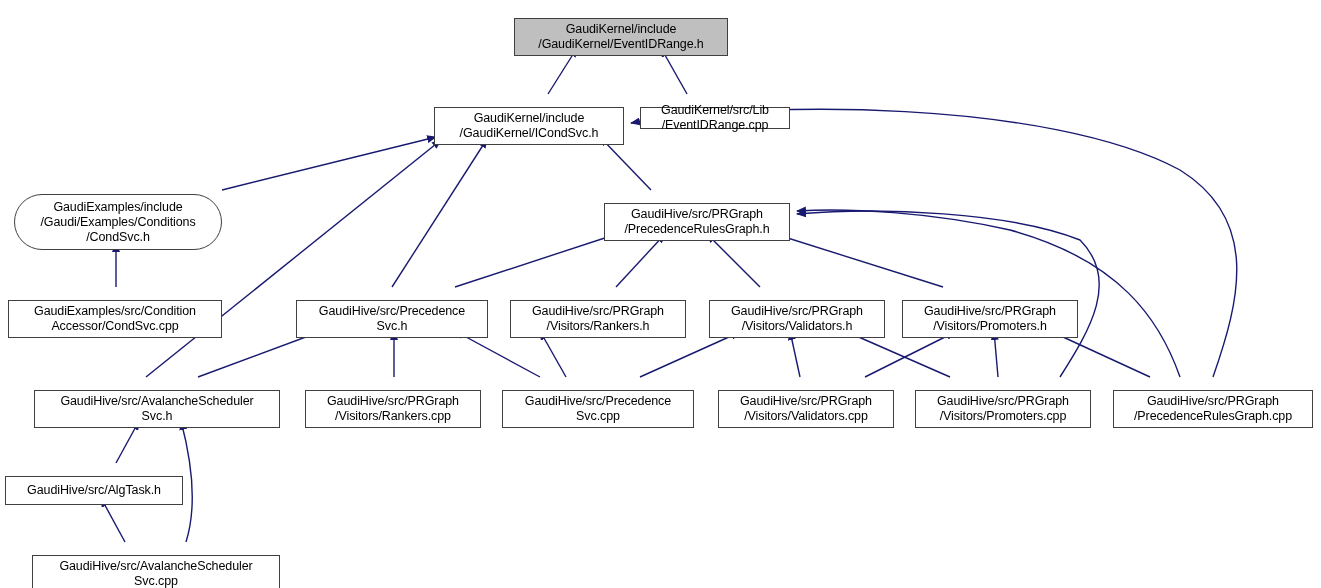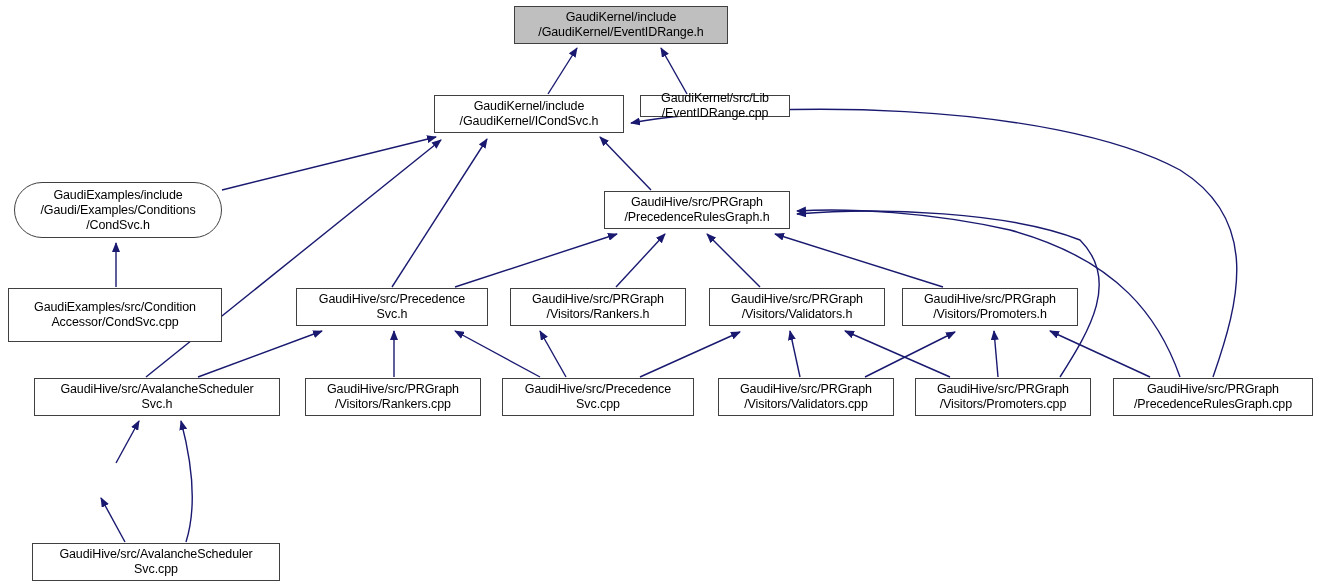--- a/index.html
+++ b/index.html
@@ -30,20 +30,21 @@
     background: #ffffff;
     color: #000000;
     font-size: 12.5px;
     line-height: 15px;
     display: flex;
     align-items: center;
     justify-content: center;
     text-align: center;
     white-space: pre-line;
     letter-spacing: -0.1px;
+    margin-top: 12px;
   }
   .node.root {
     background: #bfbfbf;
   }
 </style>
 </head>
 <body>
 
 <div id="canvas">
   <svg class="edges" viewBox="0 0 1321 588" xmlns="http://www.w3.org/2000/svg">
@@ -129,21 +130,21 @@
     <span>GaudiExamples/include
 /Gaudi/Examples/Conditions
 /CondSvc.h</span>
   </div>
 
   <div class="node" style="left:604px; top:191px; width:186px; height:38px;">
     <span>GaudiHive/src/PRGraph
 /PrecedenceRulesGraph.h</span>
   </div>
 
-  <div class="node" style="left:8px; top:288px; width:214px; height:54px;">
+  <div class="node" style="left:8px; top:288px; width:214px; height:38px;">
     <span>GaudiExamples/src/Condition
 Accessor/CondSvc.cpp</span>
   </div>
 
   <div class="node" style="left:296px; top:288px; width:192px; height:38px;">
     <span>GaudiHive/src/Precedence
 Svc.h</span>
   </div>
 
   <div class="node" style="left:510px; top:288px; width:176px; height:38px;">
@@ -184,18 +185,21 @@
   <div class="node" style="left:915px; top:378px; width:176px; height:38px;">
     <span>GaudiHive/src/PRGraph
 /Visitors/Promoters.cpp</span>
   </div>
 
   <div class="node" style="left:1113px; top:378px; width:200px; height:38px;">
     <span>GaudiHive/src/PRGraph
 /PrecedenceRulesGraph.cpp</span>
   </div>
 
+  <div class="node" style="left:5px; top:464px; width:178px; height:29px;">
+    <span>GaudiHive/src/AlgTask.h</span>
+  </div>
 
   <div class="node" style="left:32px; top:543px; width:248px; height:38px;">
     <span>GaudiHive/src/AvalancheScheduler
 Svc.cpp</span>
   </div>
 </div>
 
 </body></html>

